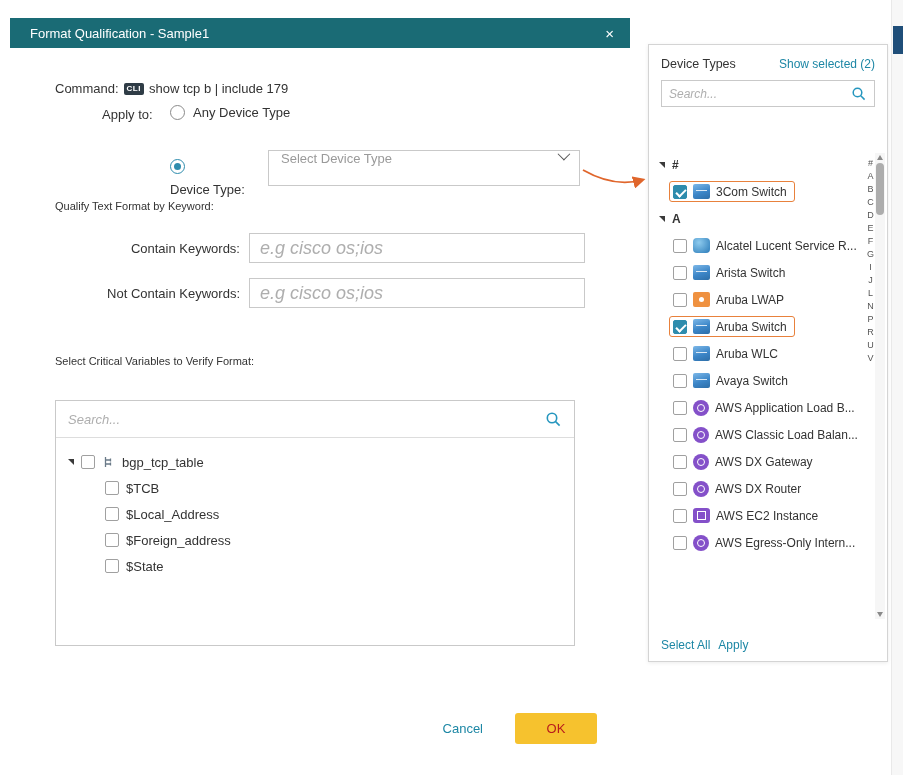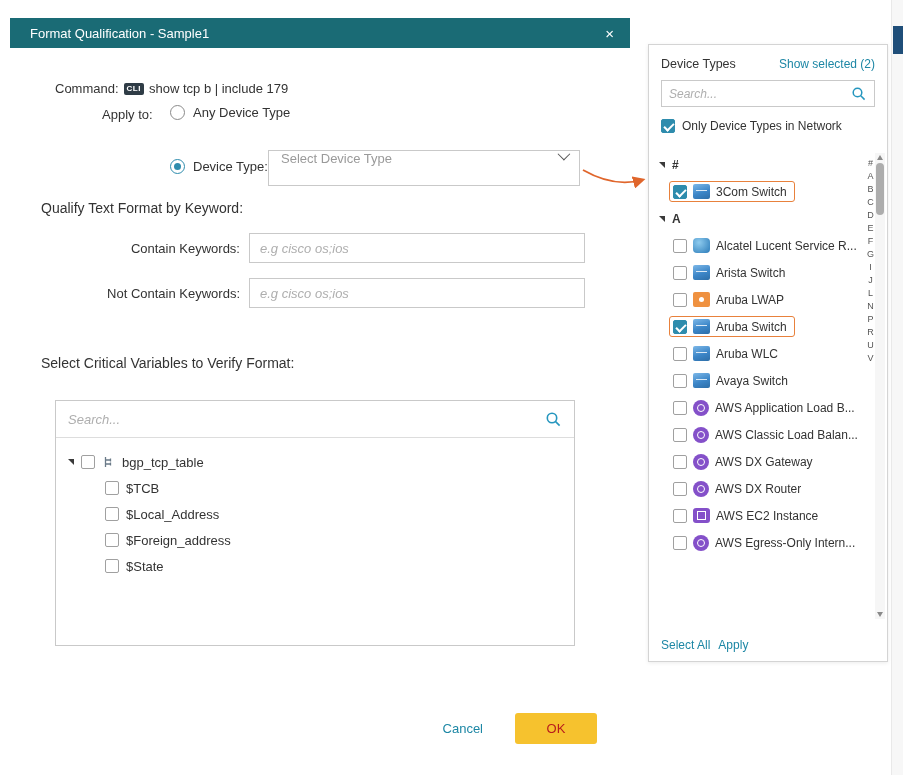--- a/index.html
+++ b/index.html
@@ -12,42 +12,42 @@
   .dialog-header { height:30px; background:#1a6b75; color:#fff; display:flex; align-items:center;
                    padding:0 12px 0 20px; font-size:13px; }
   .dialog-close { margin-left:auto; font-size:15px; line-height:1; cursor:pointer; padding:2px 4px; }
 
   .cmd-row { position:absolute; left:45px; top:63px; display:flex; align-items:center; gap:5px; font-size:13px; }
   .cli-badge { background:#2f3c46; color:#fff; font-size:8px; font-weight:bold; letter-spacing:.5px;
                padding:2px 3px; border-radius:2px; line-height:1; }
 
   .applyto-label { position:absolute; left:92px; top:89px; font-size:13px; }
   .radio-row-any { position:absolute; left:160px; top:87px; display:flex; align-items:center; gap:8px; font-size:13px; }
-  .radio-row-dev { position:absolute; left:160px; top:141px; display:flex; gap:8px; font-size:13px; }
+  .radio-row-dev { position:absolute; left:160px; top:141px; display:flex; gap:8px; font-size:13px;flex-direction:column; }
   .radio { width:15px; height:15px; border:1px solid #8a8a8a; border-radius:50%; background:#fff;
            position:relative; flex:none; cursor:pointer; }
   .radio.selected { border-color:#2e8cad; }
   .radio.selected::after { content:""; position:absolute; left:3px; top:3px; width:7px; height:7px;
                            border-radius:50%; background:#2e8cad; }
 
   .dropdown { position:absolute; left:258px; top:132px; width:312px; height:36px; border:1px solid #c9c9c9;
               display:flex; align-items:flex-start; padding:0 12px; cursor:pointer; background:#fff; }
   .dropdown-value { color:#9a9a9a; font-size:13px; flex:1; }
   .chev { width:9px; height:9px; border-right:1.5px solid #555; border-bottom:1.5px solid #555;
           transform:rotate(45deg) translateY(-2px); flex:none; }
 
-  .section-heading { position:absolute; left:31px; font-size:14px; }
+  .section-heading { position:absolute; left:45px; font-size:11px; }
   .h-qualify { top:182px; }
   .h-vars { top:337px; }
 
   .field-row { position:absolute; left:45px; display:flex; align-items:center; }
   .fr-contain { top:215px; }
   .fr-notcontain { top:260px; }
   .field-label { width:185px; text-align:right; margin-right:9px; font-size:13px; }
-  .kw-input { width:336px; height:30px; border:1px solid #c9c9c9; padding:0 10px; font-size:13px;
+  .kw-input { width:336px; height:30px; border:1px solid #c9c9c9; padding:0 10px; font-size:18px;
               color:#333; font-family:"Liberation Sans",sans-serif; outline:none; }
   input::placeholder { font-style:italic; color:#aeaeae; }
 
   .varbox { position:absolute; left:45px; top:382px; width:520px; height:246px; border:1px solid #c9c9c9; }
   .varbox-search { height:37px; border-bottom:1px solid #ddd; display:flex; align-items:center; padding:0 12px; }
   .varbox-search input { border:none; flex:1; font-size:13px; outline:none; color:#333;
                          font-family:"Liberation Sans",sans-serif; }
   .vtree { padding:11px 12px; }
   .tree-row { display:flex; align-items:center; gap:7px; height:26px; font-size:13px; }
   .tree-row.child { margin-left:37px; }
@@ -223,24 +223,20 @@
   </div>
 
   <div class="panel-search">
     <input type="text" placeholder="Search..." style="">
     <svg class="search-svg" width="16" height="16" viewBox="0 0 16 16">
       <circle cx="6.5" cy="6.5" r="4.3" fill="none" stroke="#2596be" stroke-width="1.5"></circle>
       <line x1="9.8" y1="9.8" x2="13.6" y2="13.6" stroke="#2596be" stroke-width="1.5"></line>
     </svg>
   </div>
 
-  <div class="panel-filter">
-    <span class="checkbox checked"></span>
-    <span>Only Device Types in Network</span>
-  </div>
 
   <div class="panel-list">
 
     <div class="group-row">
       <span class="tri"></span>
       <span>#</span>
     </div>
     <div class="item-row">
       <span class="rowwrap hl">
         <span class="checkbox checked"></span>

